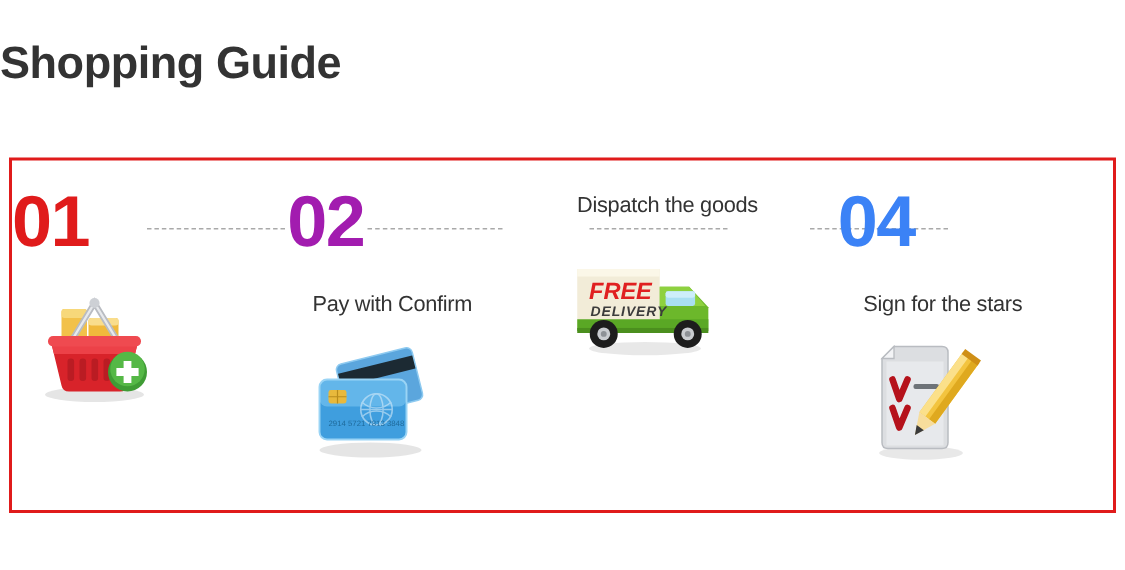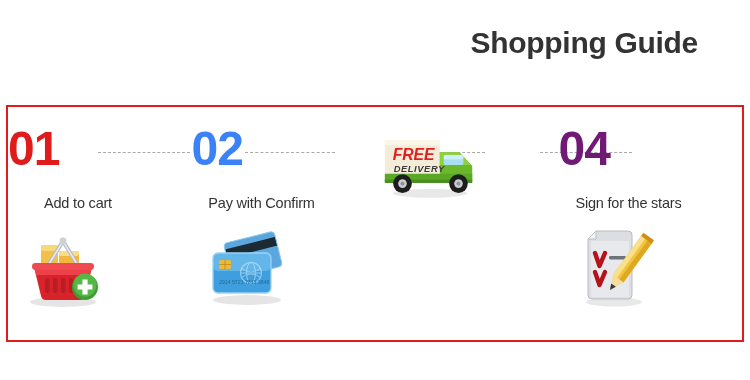--- a/index.html
+++ b/index.html
@@ -6,21 +6,21 @@
   body{
     width:750px;height:380px;
     background:#ffffff;
     font-family:"Liberation Sans", sans-serif;
     overflow:hidden;
     position:relative;
   }
   #page-title{
     position:absolute;
     top:26px;left:0;width:698px;
-    text-align:right;
+    text-align:left;
     font-size:30px;
     font-weight:bold;
     color:#333333;
     letter-spacing:-0.3px;
   }
   #guide-panel{
     position:absolute;
     left:6px;top:105px;
     width:738px;height:237px;
     border:2px solid #e01b1b;
@@ -86,21 +86,20 @@
 
   <div class="connector conn-1"></div>
   <div class="connector conn-2"></div>
   <div class="connector conn-3"></div>
   <div class="connector conn-4"></div>
 
   <div id="steps-row">
 
     <div class="step">
       <div class="step-number" style="color:#e01b1b">01</div>
-      <div class="step-label">Add to cart</div>
       <div class="step-icon">
         <svg width="100" height="86" viewBox="0 0 100 86">
           <ellipse cx="50" cy="79" rx="33" ry="5" fill="#000" opacity="0.10"></ellipse>
 
           <rect x="28" y="22" width="17" height="26" rx="2" fill="#f2c14a"></rect>
           <rect x="28" y="22" width="17" height="6" rx="2" fill="#f7d87a"></rect>
           <rect x="46" y="28" width="20" height="20" rx="2" fill="#f0b93c"></rect>
           <rect x="46" y="28" width="20" height="5" rx="2" fill="#f9dd8c"></rect>
 
           <path d="M33 46 L50 18 L67 46" fill="none" stroke="#b9bcc2" stroke-width="4" stroke-linecap="round"></path>
@@ -119,21 +118,21 @@
           </g>
 
           <circle cx="72" cy="64" r="13" fill="#3f9c35"></circle>
           <circle cx="72" cy="62" r="11.5" fill="#55b846"></circle>
           <path d="M69.4 56.6h5.2v4.8h4.8v5.2h-4.8v4.8h-5.2v-4.8h-4.8v-5.2h4.8z" fill="#ffffff"></path>
         </svg>
       </div>
     </div>
 
     <div class="step">
-      <div class="step-number" style="color:#3b82f6">02</div>
+      <div class="step-number" style="color:#a21caf">02</div>
       <div class="step-label">Pay with Confirm</div>
       <div class="step-icon">
         <svg width="104" height="86" viewBox="0 0 104 86">
           <ellipse cx="52" cy="77" rx="34" ry="5" fill="#000" opacity="0.10"></ellipse>
 
           <g transform="rotate(-14 58 40)">
             <rect x="34" y="14" width="52" height="36" rx="4" fill="#5ba6dd"></rect>
             <rect x="34" y="20" width="52" height="9" fill="#1c2a33"></rect>
             <rect x="34" y="14" width="52" height="36" rx="4" fill="none" stroke="#8ecaf0" stroke-width="1"></rect>
           </g>
@@ -155,20 +154,21 @@
             <path d="M-9.8 -5 A 14 14 0 0 0 9.8 -5" fill="none" stroke="#dff0fb" stroke-width="0.9"></path>
             <path d="M-9.8 5 A 14 14 0 0 1 9.8 5" fill="none" stroke="#dff0fb" stroke-width="0.9"></path>
           </g>
 
           <text x="24" y="61" font-family="'Liberation Sans',sans-serif" font-size="5.2" fill="#1f6b9c">2914 5721 7813 3848</text>
         </svg>
       </div>
     </div>
 
     <div class="step">
+      <div class="step-label">Dispatch the goods</div>
       <div class="step-icon">
         <svg width="112" height="86" viewBox="0 0 112 86">
           <ellipse cx="56" cy="76" rx="38" ry="4.5" fill="#000" opacity="0.09"></ellipse>
 
           <path d="M10 22 L66 22 L66 62 L10 62 Z" fill="#f2ecd8"></path>
           <path d="M10 22 L66 22 L66 27 L10 27 Z" fill="#fbf7e8"></path>
 
           <path d="M66 34 L86 34 L99 48 L99 62 L66 62 Z" fill="#6cb82b"></path>
           <path d="M66 34 L86 34 L97 47 L66 47 Z" fill="#8ed13f"></path>
           <rect x="70" y="37" width="20" height="10" rx="1.6" fill="#a9dff2"></rect>
@@ -184,21 +184,21 @@
           <circle cx="28" cy="66" r="4.4" fill="#c9ccd0"></circle>
           <circle cx="28" cy="66" r="2" fill="#8d9196"></circle>
           <circle cx="85" cy="66" r="9.5" fill="#1d1d1d"></circle>
           <circle cx="85" cy="66" r="4.4" fill="#c9ccd0"></circle>
           <circle cx="85" cy="66" r="2" fill="#8d9196"></circle>
         </svg>
       </div>
     </div>
 
     <div class="step">
-      <div class="step-number" style="color:#701a75">04</div>
+      <div class="step-number" style="color:#3b82f6">04</div>
       <div class="step-label">Sign for the stars</div>
       <div class="step-icon">
         <svg width="100" height="86" viewBox="0 0 100 86">
           <ellipse cx="50" cy="79" rx="28" ry="4.5" fill="#000" opacity="0.09"></ellipse>
 
           <path d="M32 8 L64 8 Q68 8 68 12 L68 72 Q68 76 64 76 L28 76 Q24 76 24 72 L24 16 Z" fill="#dcdee1"></path>
           <path d="M32 8 L64 8 Q68 8 68 12 L68 72 Q68 76 64 76 L28 76 Q24 76 24 72 L24 16 Z" fill="none" stroke="#b9bcc1" stroke-width="1"></path>
           <path d="M32 8 L32 16 L24 16 Z" fill="#f3f4f6" stroke="#b9bcc1" stroke-width="0.9"></path>
           <rect x="27" y="18" width="38" height="56" fill="#e7e9ec"></rect>
 

